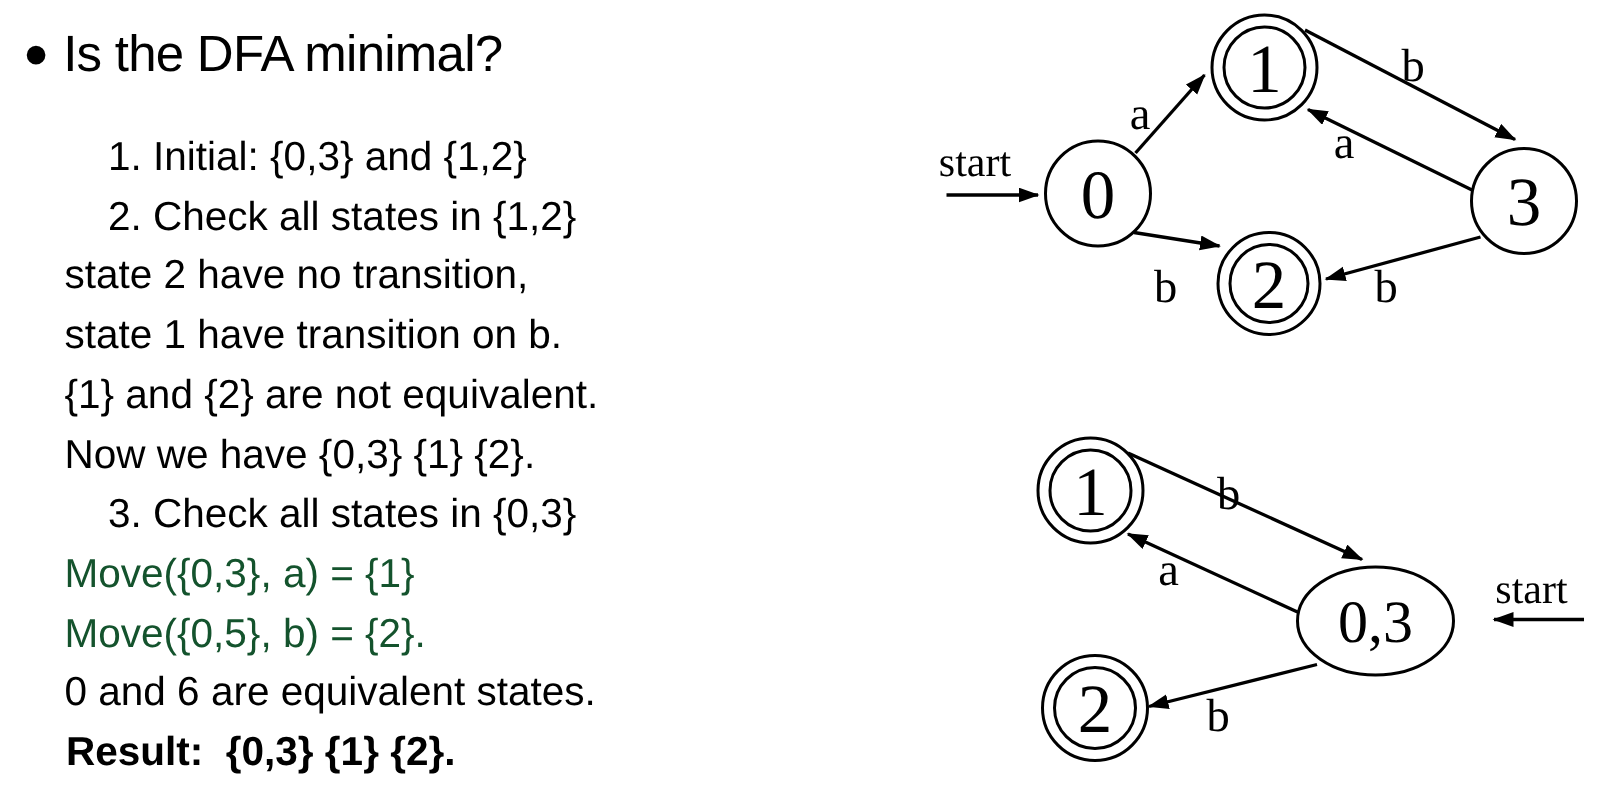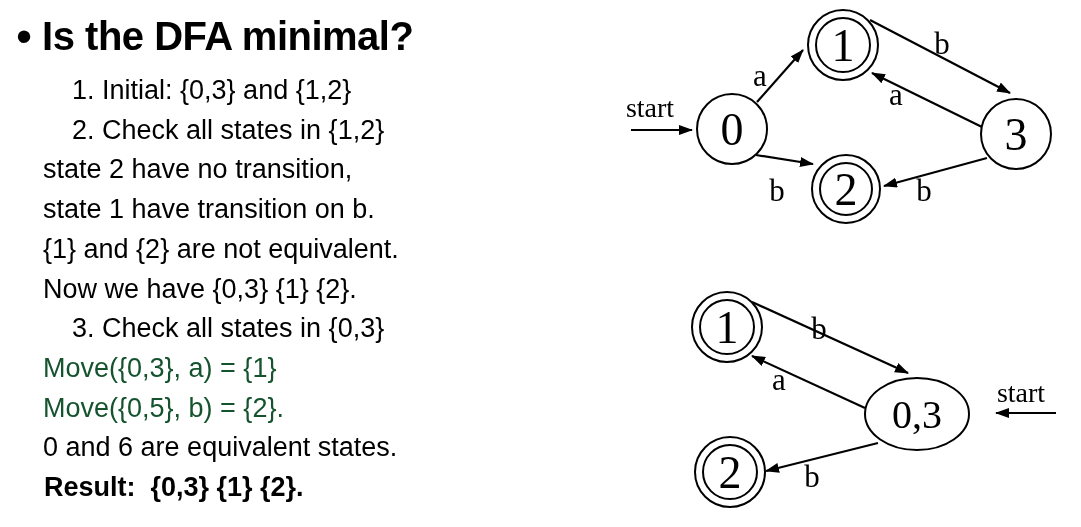--- a/index.html
+++ b/index.html
@@ -7,22 +7,22 @@
   body {
     width: 1081px; height: 527px;
     position: relative;
     font-family: "Liberation Sans", sans-serif;
     color: #000000;
     overflow: hidden;
   }
   .slide-text { position: absolute; left: 0; top: 0; width: 545px; height: 527px; }
   .title-row { position: absolute; left: 16px; top: 10px; display: flex; align-items: flex-start; }
   .bullet-glyph { font-size: 46px; line-height: 52px; margin-right: 10px; }
-  .slide-title { font-size: 40px; font-weight: bold; line-height: 52px; letter-spacing: -0.5px; }
-  .steps { position: absolute; left: 0; top: 71px; width: 545px; }
+  .slide-title { font-size: 34px; font-weight: normal; line-height: 52px; letter-spacing: -0.5px; }
+  .steps { position: absolute; left: 0; top: 85px; width: 545px; }
   .step-line {
     font-size: 27px; line-height: 39.7px;
     white-space: pre-wrap;
     padding-left: 43px;
   }
   .step-line.num { padding-left: 72px; }
   .step-line.highlight { color: #14532d; }
   .step-line.bold { font-weight: bold; padding-left: 44px; }
   .dfa-svg { position: absolute; }
   #dfa-original { left: 540px; top: 0; }

